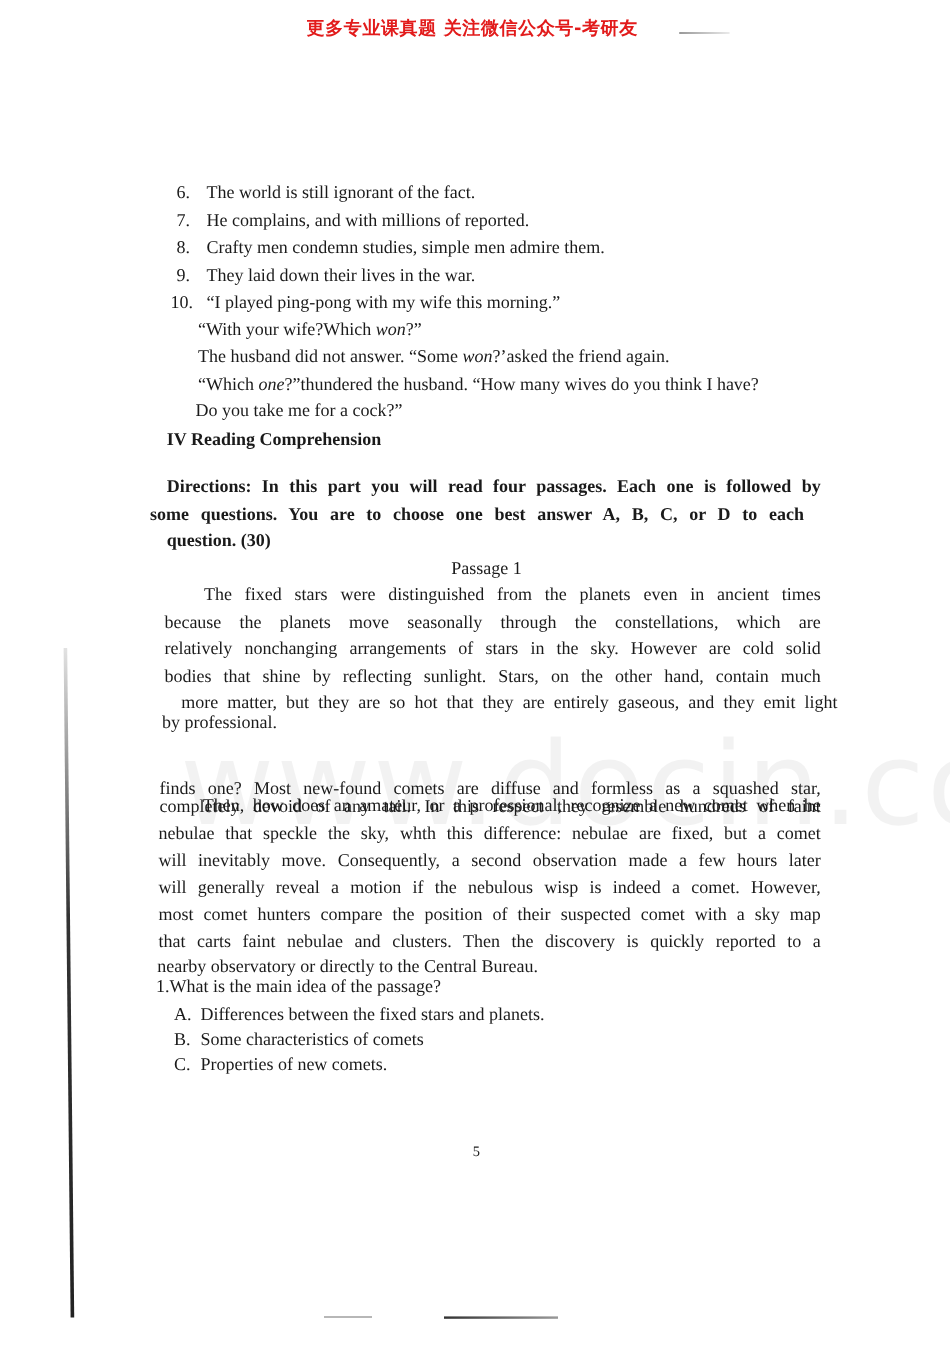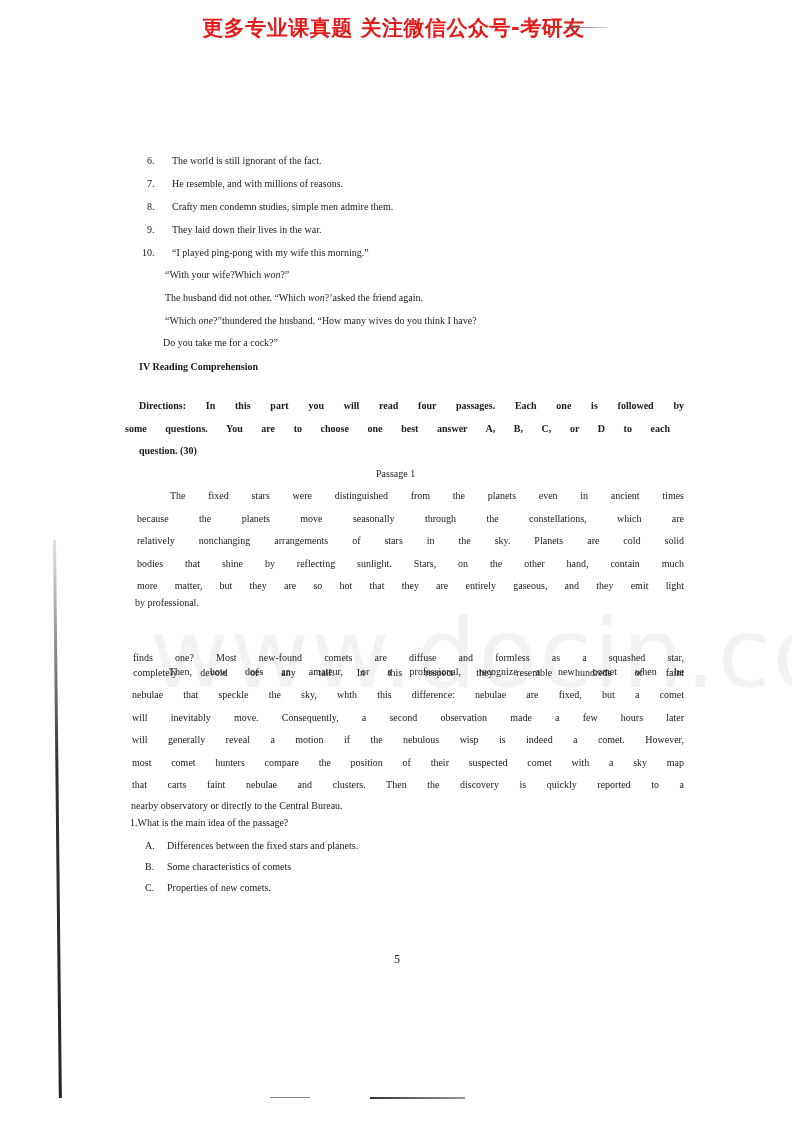--- a/index.html
+++ b/index.html
@@ -5,35 +5,35 @@
   html, body { margin: 0; padding: 0; }
   body {
     width: 792px; height: 1122px; position: relative; overflow: hidden;
     background: #ffffff;
     font-family: "Liberation Serif", "DejaVu Serif", serif;
     color: #1a1a1a;
   }
   .banner {
     position: absolute; top: 14px; left: 0; width: 787px; text-align: center;
     font-family: "DejaVu Sans", "Liberation Sans", sans-serif;
-    font-weight: bold; font-size: 21px; color: #e21b1b; letter-spacing: 0.5px;
+    font-weight: bold; font-size: 15px; color: #e21b1b; letter-spacing: 0.5px;
   }
   .banner-rule {
     position: absolute; top: 27px; left: 566px; width: 42px; height: 1px;
     background: linear-gradient(to right, #555, #ddd);
   }
   .scan-edge {
     position: absolute; left: 53px; top: 540px; width: 3px; height: 558px;
     background: linear-gradient(to bottom, rgba(60,60,60,0.15), #333 40%, #222);
     transform: rotate(-0.6deg); transform-origin: top left;
   }
   .bottom-rule1 { position:absolute; top:1097px; left:270px; width:40px; height:1px; background:#888; }
   .bottom-rule2 { position:absolute; top:1097px; left:370px; width:95px; height:2px; background:linear-gradient(to right,#333,#999); }
   .content { position: absolute; left: 0; top: 0; width: 792px; }
-  .line { position: absolute; font-size: 10px; white-space: nowrap; line-height: 18px; }
+  .line { position: absolute; font-size: 15px; white-space: nowrap; line-height: 18px; }
   .num { display: inline-block; width: 25px; }
   .ital { font-style: italic; }
   .bold { font-weight: bold; }
   .just { text-align: justify; text-align-last: justify; white-space: normal; }
   .watermark {
     position: absolute; left: 150px; top: 598px; font-family: "DejaVu Sans", sans-serif;
     font-size: 96px; color: rgba(0,0,0,0.05); letter-spacing: 2px; white-space: nowrap;
   }
   .pagenum { position: absolute; top: 952px; left: 394px; font-size: 12px; }
 </style>
@@ -41,42 +41,42 @@
 <body>
 
 <div class="banner">更多专业课真题 关注微信公众号-考研友</div>
 <div class="banner-rule"></div>
 <div class="watermark">www.docin.com</div>
 <div class="scan-edge"></div>
 
 <div class="content">
 
   <div class="line" style="top:152px;left:147px;"><span class="num">6.</span><span>The world is still ignorant of the fact.</span></div>
-  <div class="line" style="top:175px;left:147px;"><span class="num">7.</span><span>He resemble, and with millions of reasons.</span></div>
+  <div class="line" style="top:175px;left:147px;"><span class="num">7.</span><span>He complains, and with millions of reported.</span></div>
   <div class="line" style="top:198px;left:147px;"><span class="num">8.</span><span>Crafty men condemn studies, simple men admire them.</span></div>
   <div class="line" style="top:221px;left:147px;"><span class="num">9.</span><span>They laid down their lives in the war.</span></div>
   <div class="line" style="top:244px;left:142px;"><span class="num" style="width:30px">10.</span><span>“I played ping-pong with my wife this morning.”</span></div>
 
   <div class="line" style="top:266px;left:165px;"><span>“With your wife?Which </span><span class="ital">won</span><span>?”</span></div>
-  <div class="line" style="top:289px;left:165px;"><span>The husband did not other. “Which </span><span class="ital">won</span><span>?’asked the friend again.</span></div>
+  <div class="line" style="top:289px;left:165px;"><span>The husband did not answer. “Some </span><span class="ital">won</span><span>?’asked the friend again.</span></div>
   <div class="line" style="top:312px;left:165px;"><span>“Which </span><span class="ital">one</span><span>?”thundered the husband. “How many wives do you think I have?</span></div>
   <div class="line" style="top:334px;left:163px;">Do you take me for a cock?”</div>
 
   <div class="line bold" style="top:358px;left:139px;">IV Reading Comprehension</div>
   <div class="line bold just" style="top:397px;left:139px;width:545px;">Directions: In this part you will read four passages. Each one is followed by</div>
   <div class="line bold just" style="top:420px;left:125px;width:545px;">some questions. You are to choose one best answer A, B, C, or D to each</div>
   <div class="line bold" style="top:442px;left:139px;">question. (30)</div>
 
   <div class="line" style="top:465px;left:376px;">Passage 1</div>
 
   <div class="line just" style="top:487px;left:170px;width:514px;">The fixed stars were distinguished from the planets even in ancient times</div>
   <div class="line just" style="top:510px;left:137px;width:547px;">because the planets move seasonally through the constellations, which are</div>
-  <div class="line just" style="top:532px;left:137px;width:547px;">relatively nonchanging arrangements of stars in the sky. Planets are cold solid</div>
+  <div class="line just" style="top:532px;left:137px;width:547px;">relatively nonchanging arrangements of stars in the sky. However are cold solid</div>
   <div class="line just" style="top:555px;left:137px;width:547px;">bodies that shine by reflecting sunlight. Stars, on the other hand, contain much</div>
-  <div class="line just" style="top:577px;left:137px;width:547px;">more matter, but they are so hot that they are entirely gaseous, and they emit light</div>
+  <div class="line just" style="top:577px;left:151px;width:547px;">more matter, but they are so hot that they are entirely gaseous, and they emit light</div>
   <div class="line" style="top:594px;left:135px;">by professional.</div>
 
   <div class="line just" style="top:620px;left:169px;width:515px;margin-top:43px;">Then, how does an amateur, or a professional, recognize a new comet when he</div>
   <div class="line just" style="top:604px;left:133px;width:551px;margin-top:45px;">finds one? Most new-found comets are diffuse and formless as a squashed star,</div>
   <div class="line just" style="top:664px;left:133px;width:551px;">completely devoid of any tail. In this respect they resemble hundreds of faint</div>
   <div class="line just" style="top:686px;left:132px;width:552px;">nebulae that speckle the sky, whth this difference: nebulae are fixed, but a comet</div>
   <div class="line just" style="top:709px;left:132px;width:552px;">will inevitably move. Consequently, a second observation made a few hours later</div>
   <div class="line just" style="top:731px;left:132px;width:552px;font-family:Liberation Serif, serif;">will generally reveal a motion if the nebulous wisp is indeed a comet. However,</div>
   <div class="line just" style="top:754px;left:132px;width:552px;">most comet hunters compare the position of their suspected comet with a sky map</div>
   <div class="line just" style="top:776px;left:132px;width:552px;">that carts faint nebulae and clusters. Then the discovery is quickly reported to a</div>

